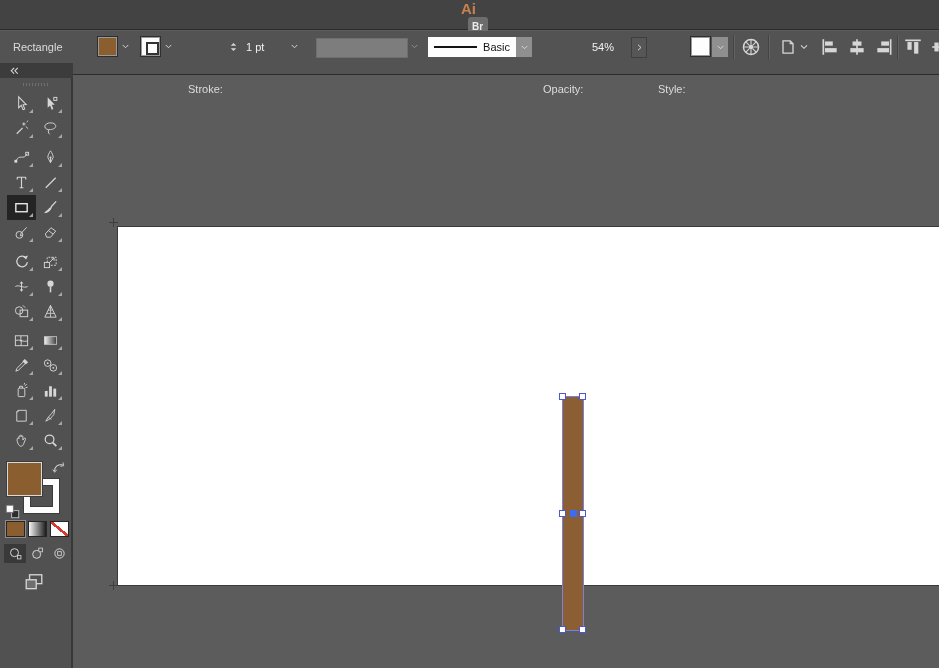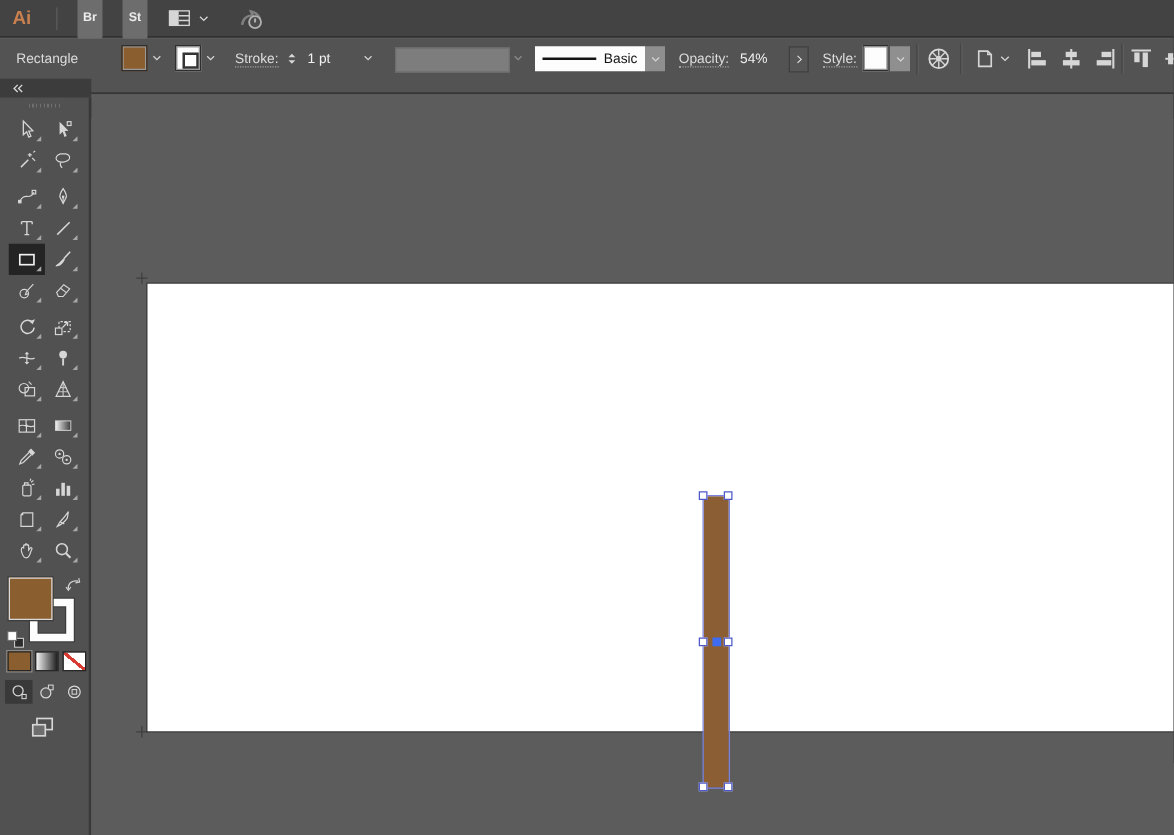--- a/index.html
+++ b/index.html
@@ -2,37 +2,37 @@
 <html><head>
 <meta charset="utf-8">
 <style>
   html,body{margin:0;padding:0;background:#222;}
   #app{position:relative;width:939px;height:668px;background:#5c5c5c;overflow:hidden;
        font-family:"Liberation Sans",sans-serif;user-select:none;}
   .icon svg{display:block;width:100%;height:100%;}
 
   
   .menubar{position:absolute;left:0;top:0;width:939px;height:30px;background:#434343;
-           border-bottom:1px solid #2c2c2c;display:flex;align-items:center;box-sizing:border-box;}
+           border-bottom:1px solid #2c2c2c;display:flex;align-items:center;box-sizing:border-box;flex-direction:column;}
   .logo{color:#c9804f;font-weight:bold;font-size:15px;margin:0 12px 0 10px;}
   #menu-items{display:flex;}
   .menu-item{color:#d8d8d8;font-size:12px;padding:0 11px;line-height:29px;cursor:default;}
   .mb-sep{width:1px;height:18px;background:#5d5d5d;margin-left:8px;}
   .mb-btn{width:20px;height:34px;background:#6d6d6d;border:none;border-radius:3px;color:#ececec;
           font-size:10px;font-weight:bold;margin-left:16px;padding:0;line-height:19px;text-align:center;
           font-family:"Liberation Sans",sans-serif;}
   .mb-icon{width:19px;height:19px;margin-left:16px;}
   .mb-chev{width:12px;height:12px;margin-left:4px;}
   .mb-sync{width:24px;height:22px;margin-left:20px;opacity:.9;}
 
   
   .controlbar{position:absolute;left:0;top:31px;width:939px;height:44px;background:#535353;
               border-bottom:1px solid #2b2b2b;box-sizing:border-box;}
   .cb-label{position:absolute;top:10px;font-size:11px;color:#dcdcdc;}
-  .dotted{border-bottom:1px dotted #a0a0a0;padding-bottom:0px;}
+  .dotted{border-bottom:1px dotted #a0a0a0;padding-bottom:0px;margin-top:42px;}
   .cb-value{position:absolute;top:10px;font-size:11px;color:#f2f2f2;}
   .swatch{position:absolute;top:5px;width:21px;height:21px;box-sizing:border-box;
           border:1px solid #2e2e2e;box-shadow:inset 0 0 0 1px #9a9a9a;}
   .stroke-inner{position:absolute;left:5px;top:5px;width:9px;height:9px;border:2px solid #333;}
   .chev{position:absolute;width:13px;height:21px;top:5px;display:flex;align-items:center;}
   .chev svg{width:11px;height:11px;margin:auto;}
   .stepper{position:absolute;left:228px;top:6px;width:11px;height:20px;}
   .vsep{position:absolute;top:4px;width:1px;height:24px;background:#444;box-shadow:1px 0 0 #616161;}
   .dis-box{position:absolute;left:316px;top:7px;width:90px;height:18px;background:#7d7d7d;
            border:1px solid #6e6e6e;}

